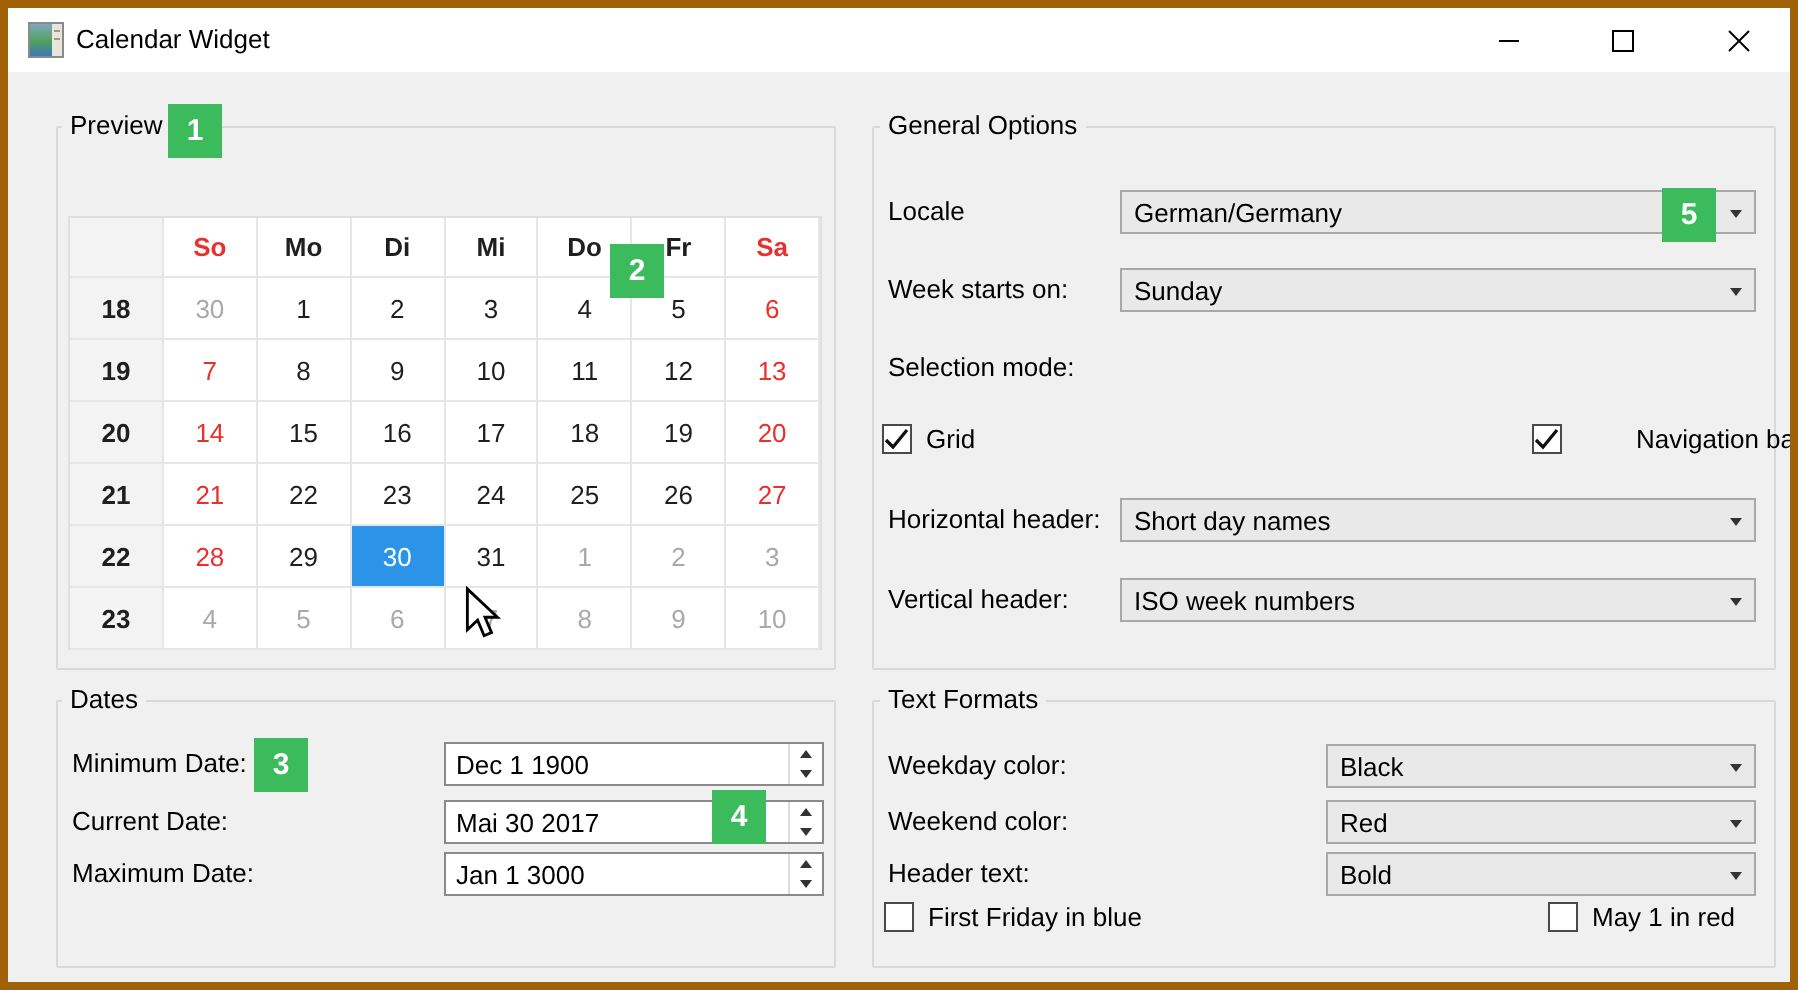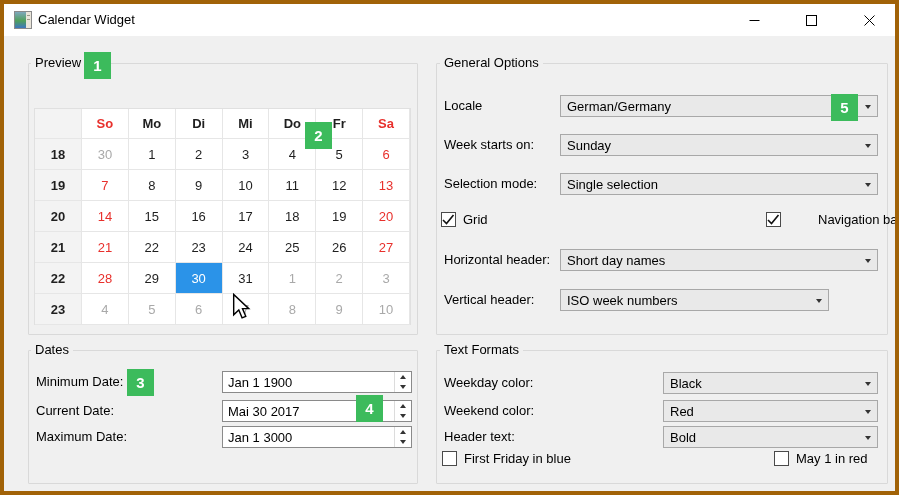--- a/index.html
+++ b/index.html
@@ -149,21 +149,21 @@
       <div class="cell out">8</div>
       <div class="cell out">9</div>
       <div class="cell out">10</div>
     </div>
 
   <div class="group" style="left:24px; top:346px; width:390px; height:134px;"></div>
   <div class="group-title" style="left:27px; top:338px;">Dates</div>
 
   <div class="label" style="left:32px; top:369px;">Minimum Date:</div>
   <div class="spin" style="left:218px; top:367px; width:190px;">
-    <div class="spin-text">Jan 1 1900</div>
+    <div class="spin-text">Dec 1 1900</div>
     <div class="spin-btns">
         <div class="spin-up">
           <div class="tri-up"></div>
         </div>
         <div class="spin-dn">
           <div class="tri-dn"></div>
         </div>
       </div>
   </div>
 
@@ -202,24 +202,20 @@
     <span class="combo-arrow"></span>
   </div>
 
   <div class="label" style="left:440px; top:132px;">Week starts on:</div>
   <div class="combo" style="left:556px; top:130px; width:318px;">
     <span>Sunday</span>
     <span class="combo-arrow"></span>
   </div>
 
   <div class="label" style="left:440px; top:171px;">Selection mode:</div>
-  <div class="combo" style="left:556px; top:169px; width:318px;">
-    <span>Single selection</span>
-    <span class="combo-arrow"></span>
-  </div>
 
   <div class="cb checked" style="left:437px; top:208px;">
     <svg width="13" height="11">
         <polyline points="1,6 4.5,9.5 11.5,1" stroke="#111" stroke-width="1.6" fill="none"></polyline>
       </svg>
   </div>
   <div class="label" style="left:459px; top:207px;">Grid</div>
 
   <div class="cb checked" style="left:762px; top:208px;">
     <svg width="13" height="11">
@@ -228,21 +224,21 @@
   </div>
   <div class="label" style="left:784px; top:207px;margin-left:30px;">Navigation bar</div>
 
   <div class="label" style="left:440px; top:247px;">Horizontal header:</div>
   <div class="combo" style="left:556px; top:245px; width:318px;">
     <span>Short day names</span>
     <span class="combo-arrow"></span>
   </div>
 
   <div class="label" style="left:440px; top:287px;">Vertical header:</div>
-  <div class="combo" style="left:556px; top:285px; width:269px;">
+  <div class="combo" style="left:556px; top:285px; width:318px;">
     <span>ISO week numbers</span>
     <span class="combo-arrow"></span>
   </div>
 
   <div class="group" style="left:432px; top:346px; width:452px; height:134px;"></div>
   <div class="group-title" style="left:436px; top:338px;">Text Formats</div>
 
   <div class="label" style="left:440px; top:370px;">Weekday color:</div>
   <div class="combo" style="left:659px; top:368px; width:215px;text-align:right;">
     <span>Black</span>

